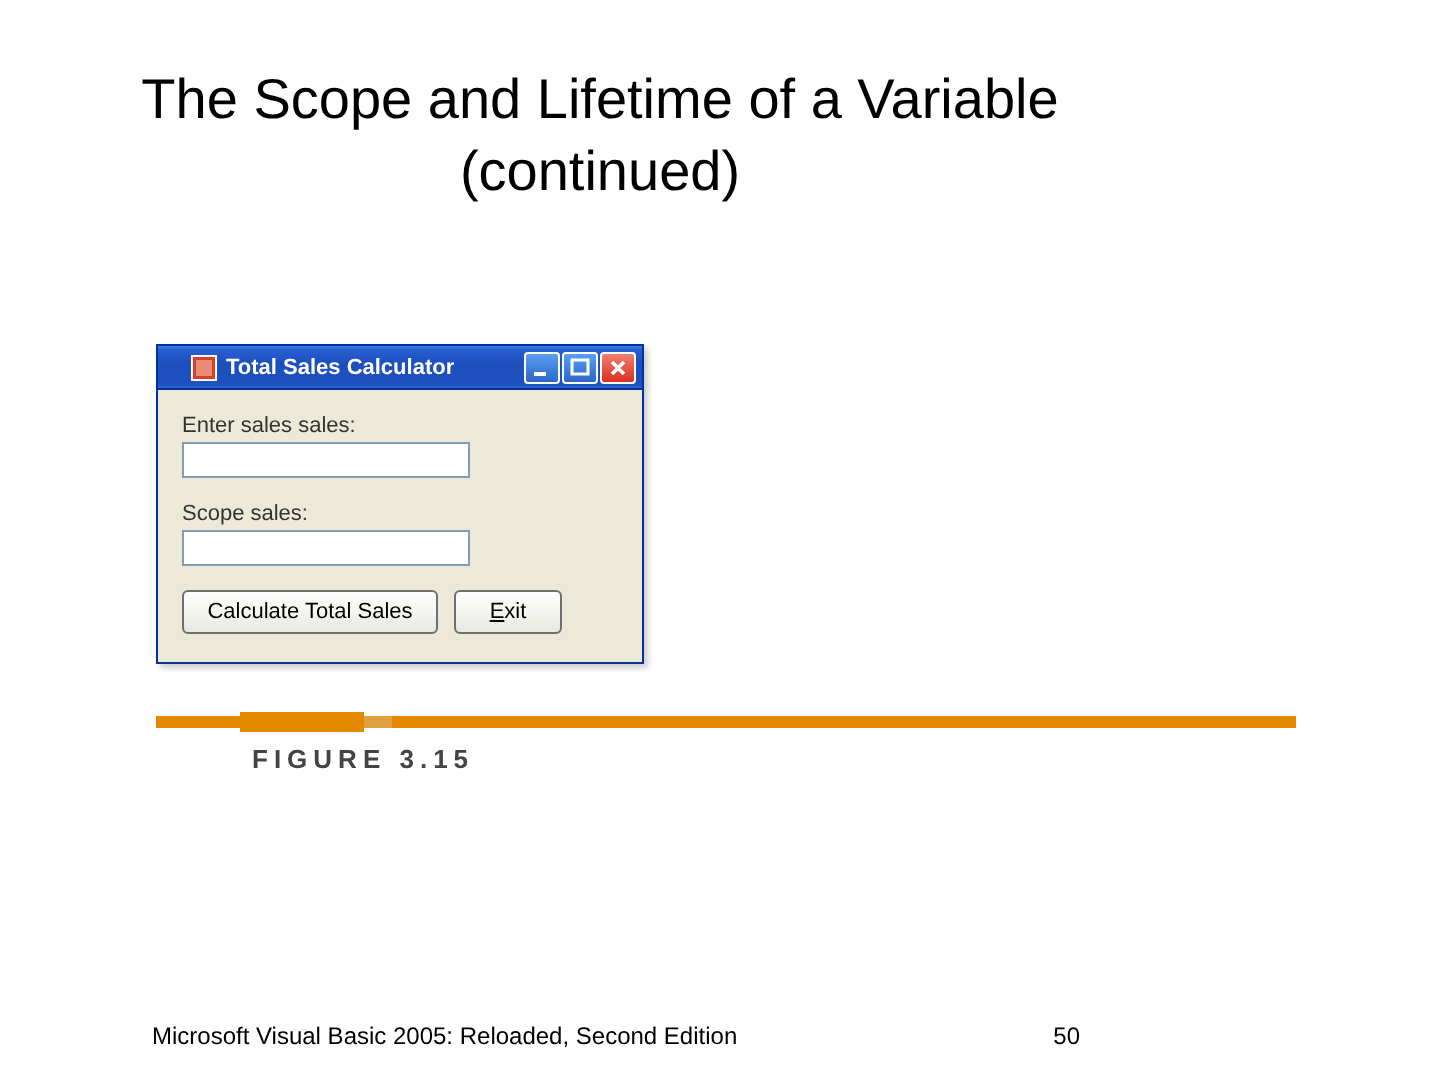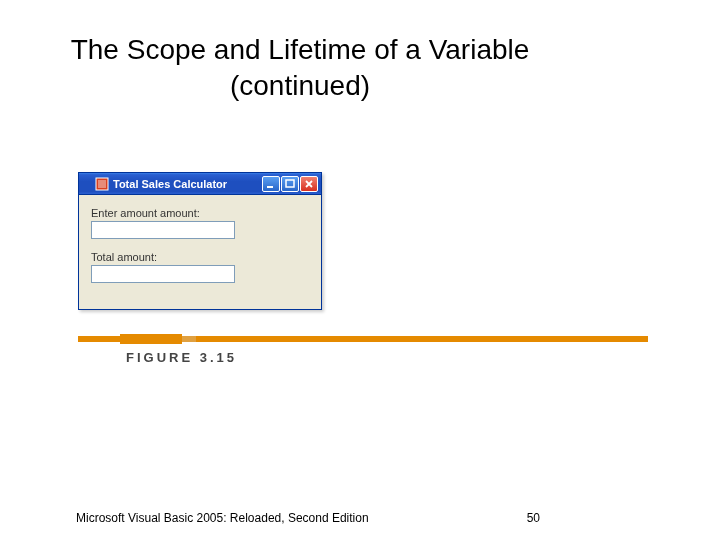--- a/index.html
+++ b/index.html
@@ -67,24 +67,31 @@
               </svg>
           </div>
           <div class="xp-btn xp-close">
             <svg viewBox="0 0 10 10">
                 <path d="M2 2 L8 8 M8 2 L2 8" stroke="#fff" stroke-width="1.8"></path>
               </svg>
           </div>
         </div>
       </div>
       <div class="xp-client">
-        <div class="field-label">Enter amount amount:</div>
+        <div class="field-label">Enter sales sales:</div>
         <input class="field-input" type="text" value="" style="">
-        <div class="field-label">Total amount:</div>
+        <div class="field-label">Scope sales:</div>
         <input class="field-input readonly" type="text" readonly="" value="" style="">
+        <div class="btn-row">
+          <button class="xp-button btn-calc underline-first">Calculate Total Sales</button>
+          <button class="xp-button btn-exit">
+              <span style="text-decoration:underline">E</span>
+              <span>xit</span>
+            </button>
+        </div>
       </div>
     </div>
 
     <div class="caption-bar">
       <div class="caption-stripe"></div>
       <div class="caption-row">
         <span class="caption-label">FIGURE 3.15</span>
       </div>
     </div>
 

